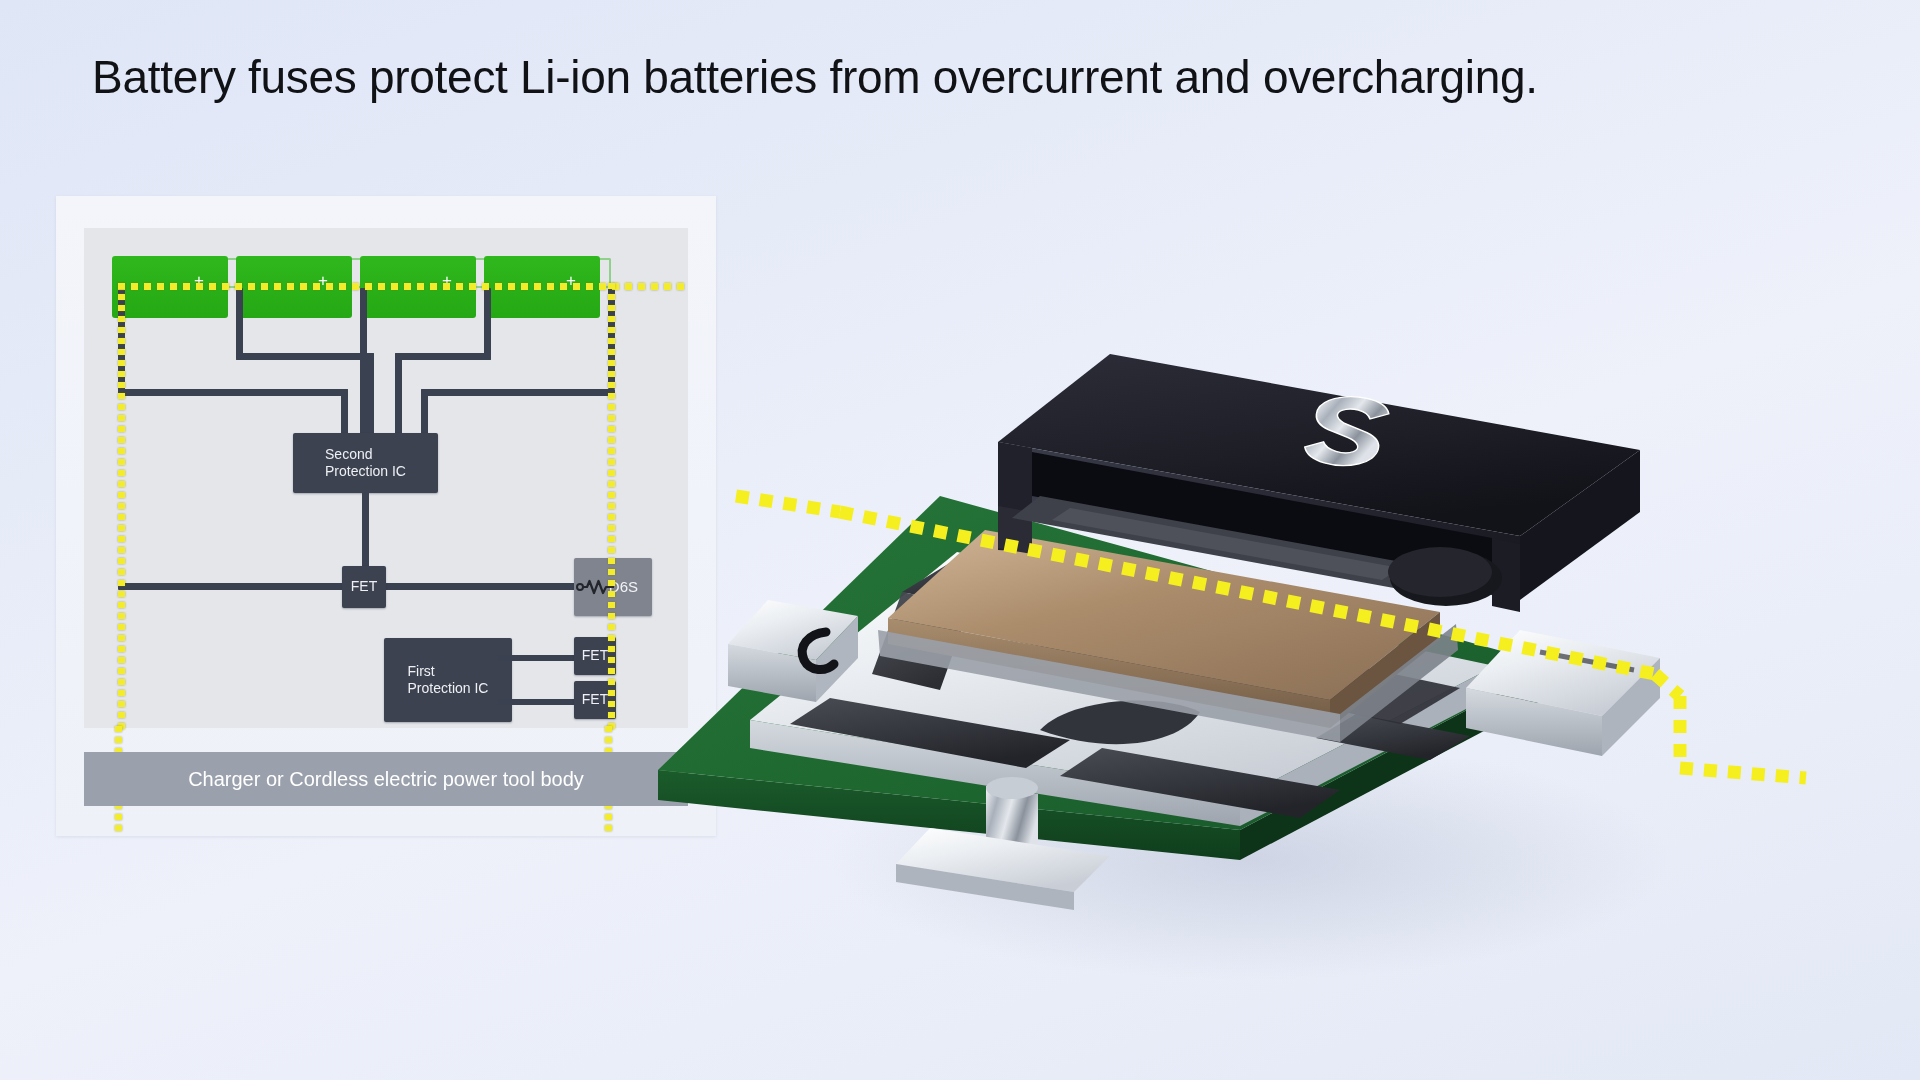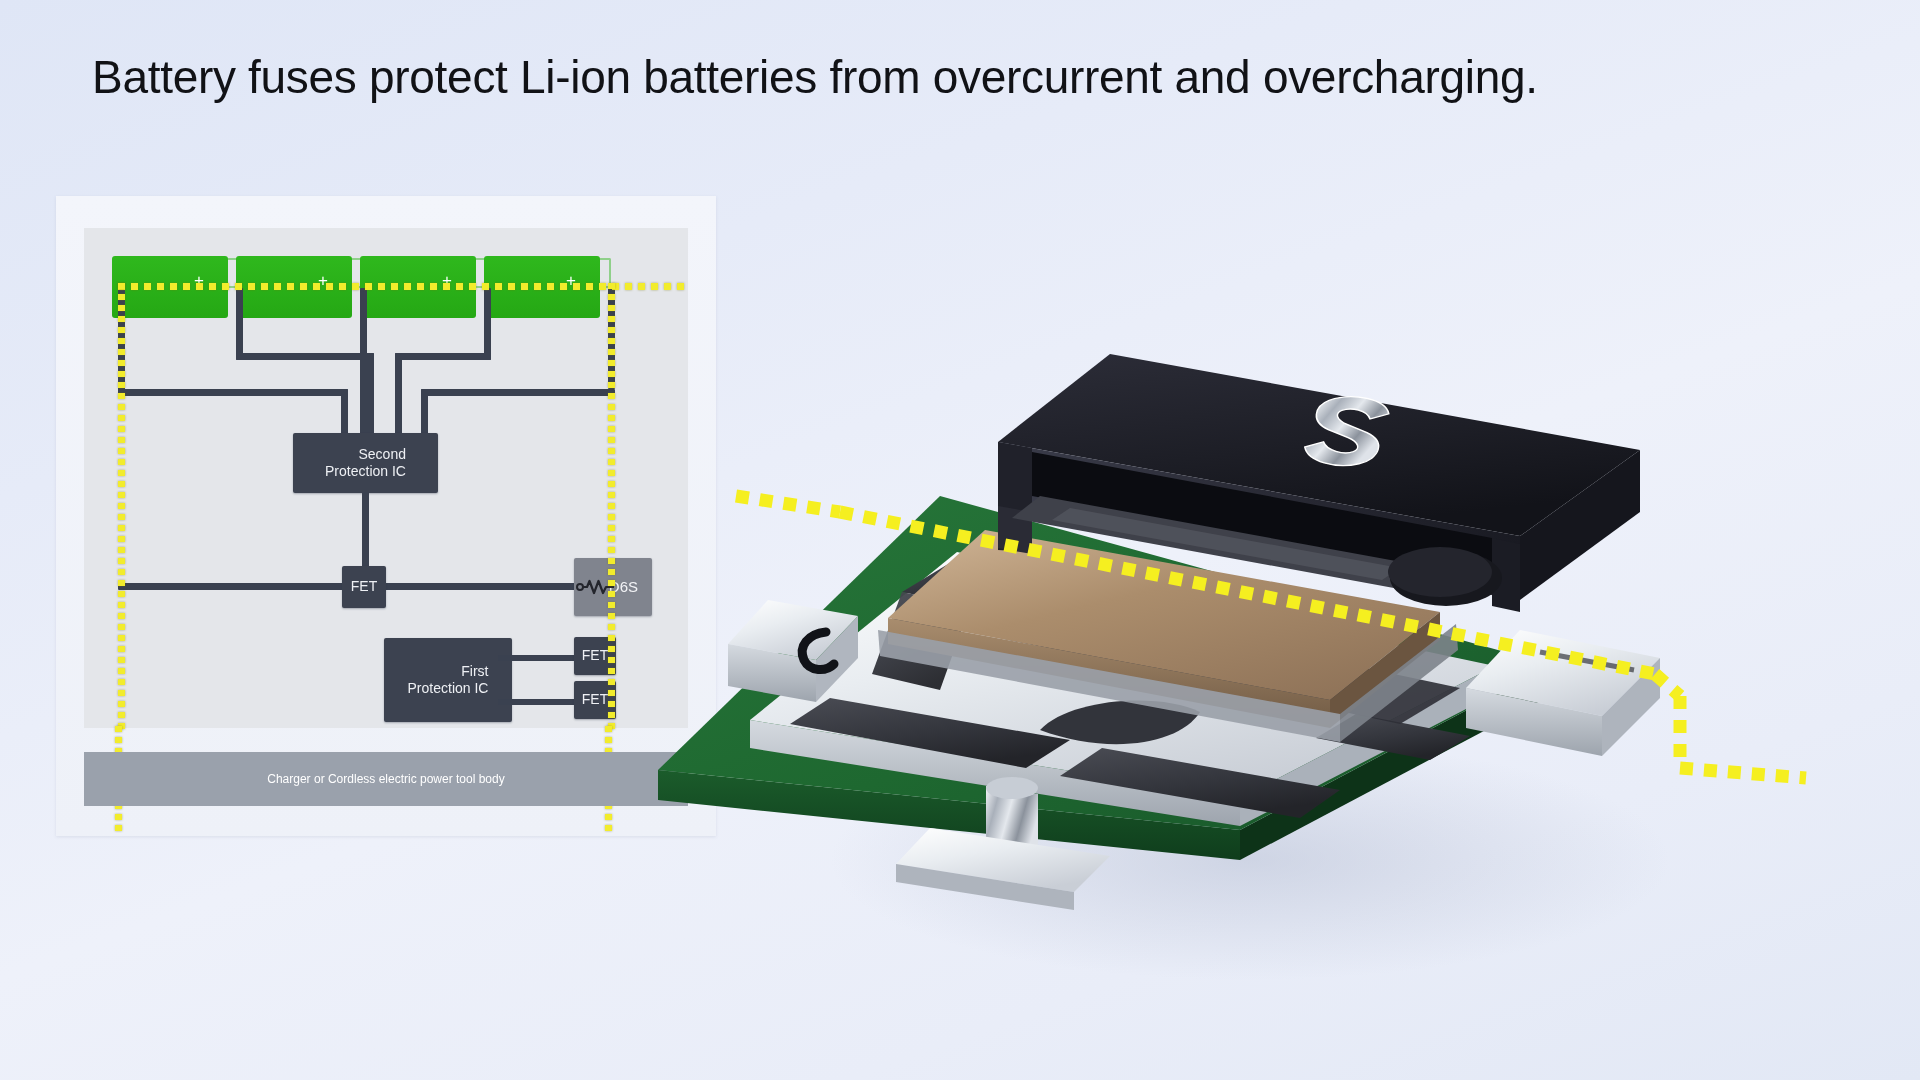--- a/index.html
+++ b/index.html
@@ -44,41 +44,41 @@
     font-weight:400;
   }
 
   
   .wire { position:absolute; background:#3a4150; border-radius:1px; }
 
   
   .blk {
     position:absolute; background:#3c4250; color:#eef0f4;
     display:flex; align-items:center; justify-content:center;
-    text-align:right; border-radius:2px; font-size:14px; line-height:1.25;
+    text-align:left; border-radius:2px; font-size:14px; line-height:1.25;
     box-shadow:0 1px 2px rgba(40,50,70,.35);
   }
   .blk.small { font-size:14px; }
   .blk.d6s {
     background:#80848e; color:#f2f3f6; font-size:15px;
     justify-content:flex-end; padding-right:14px;
   }
 
   
   .term {
     position:absolute; width:34px; height:34px; border:3.5px solid #15161a;
     border-radius:50%; background:transparent;
     display:flex; align-items:center; justify-content:center;
     font-size:25px; color:#15161a; line-height:0; font-weight:500;
   }
 
   
   #bodybar {
     position:absolute; left:28px; bottom:30px; width:604px; height:54px;
-    background:#9aa1ac; color:#fff; font-size:12px;
+    background:#9aa1ac; color:#fff; font-size:20px;
     display:flex; align-items:center; justify-content:center;
   }
 
   
   .ydash-v {
     position:absolute; width:7px;
     background-image:repeating-linear-gradient(180deg,#f2ec2c 0 6px, rgba(0,0,0,0) 6px 11px);
     filter:drop-shadow(0 0 1px rgba(120,120,0,.5));
   }
   .ydash-h {

